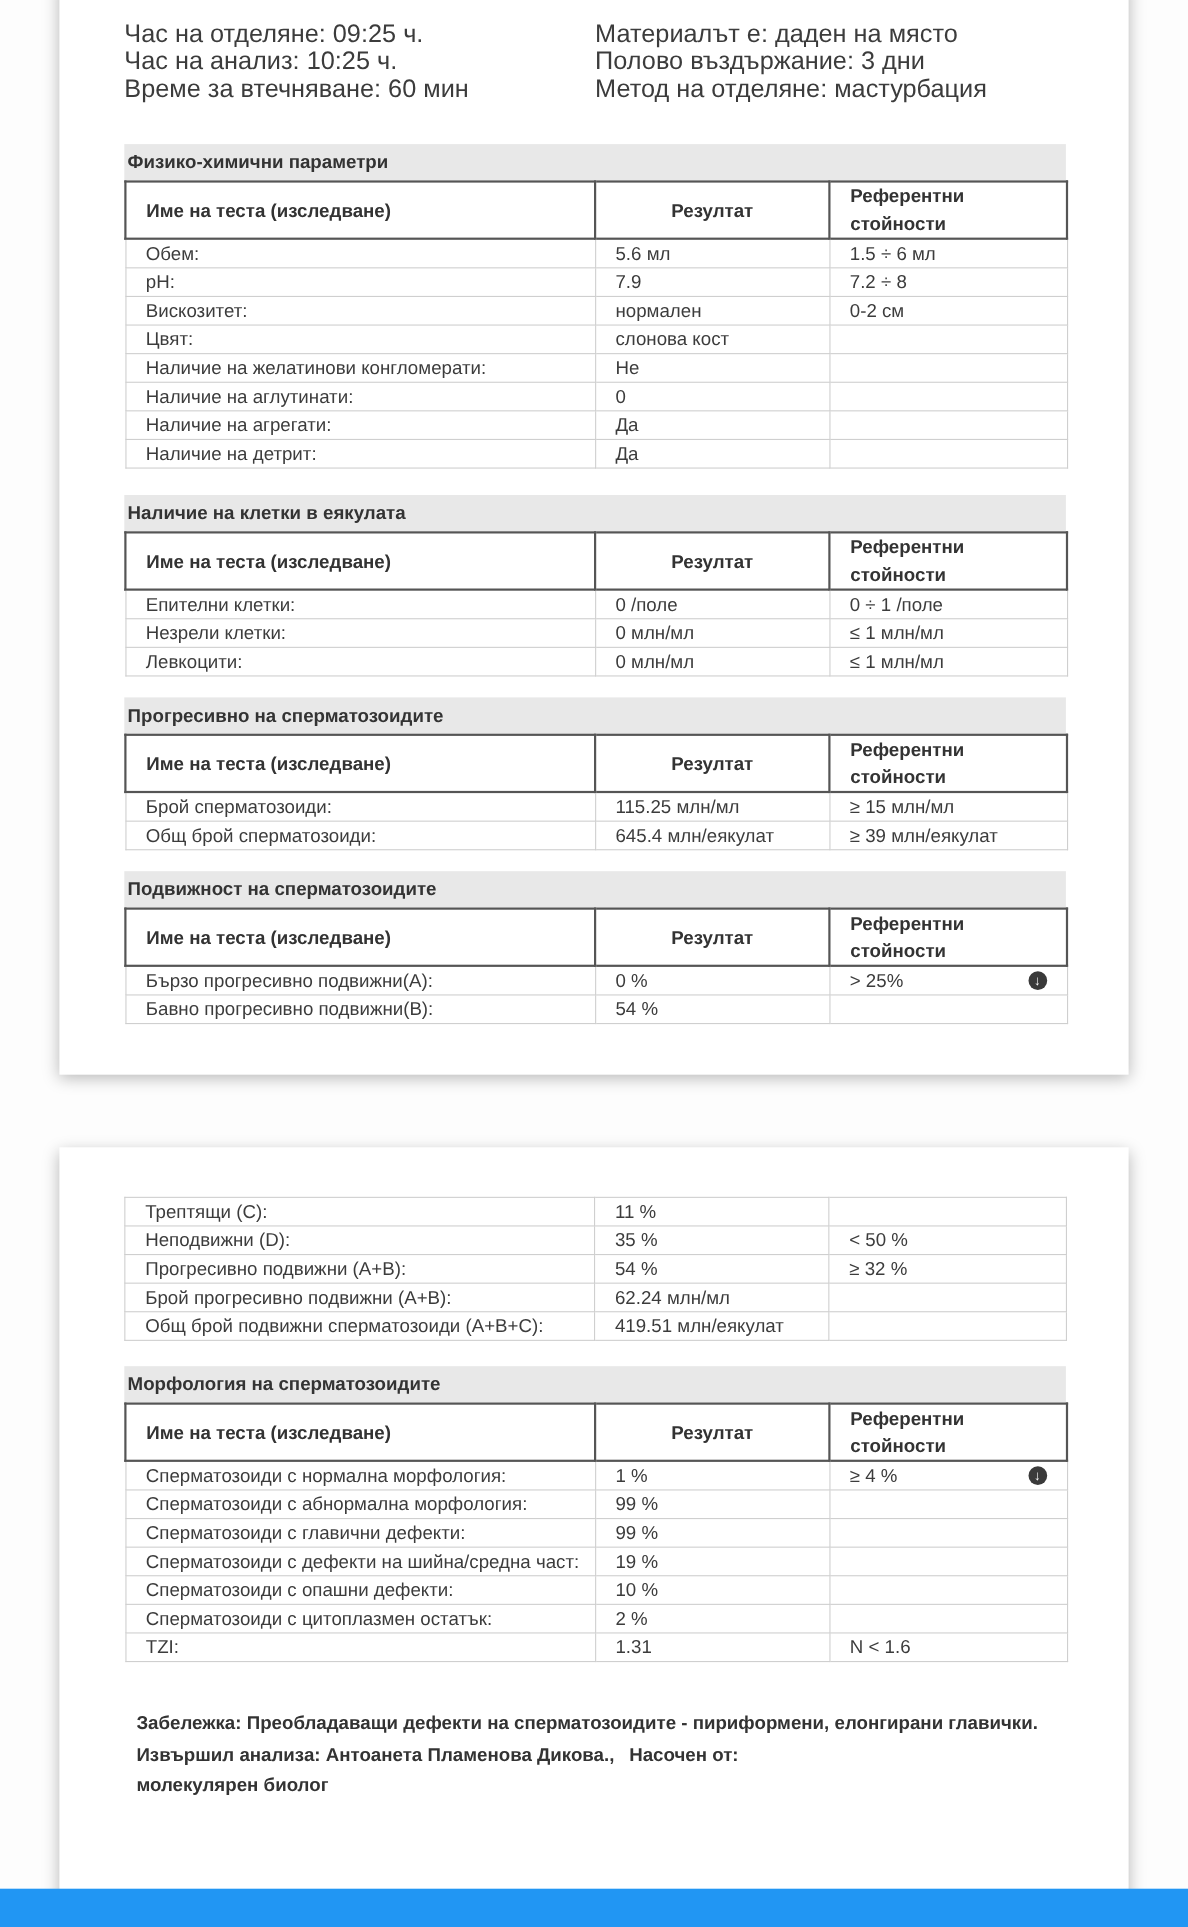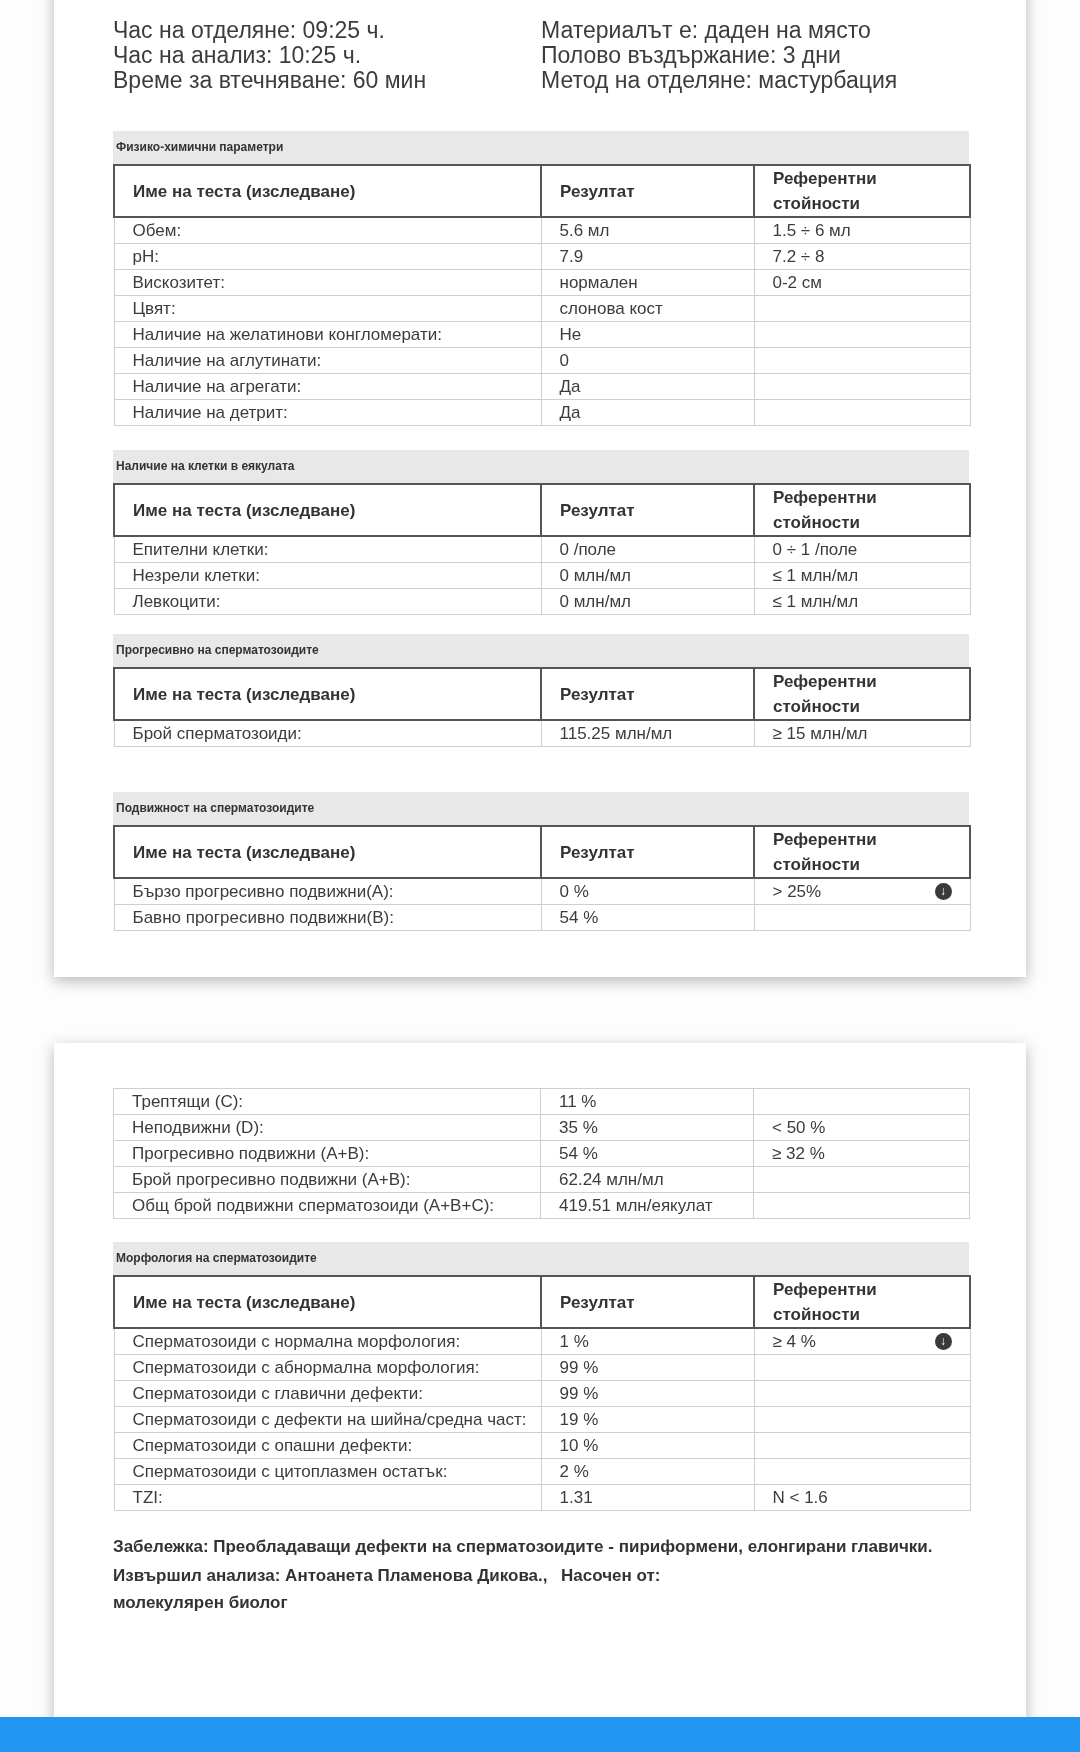--- a/index.html
+++ b/index.html
@@ -15,30 +15,30 @@
   }
   #page1 { top:-20px; height:997px; }
   #page2 { top:1043px; height:760px; }
   .info { position:absolute; font-size:23px; line-height:25px; color:#3c3c3c; }
   .info div { white-space:nowrap; }
   #info-left { left:59px; top:38px; }
   #info-right { left:487px; top:38px; }
 
   .section { position:absolute; left:59px; width:856px; }
   .band {
-    height:33px; background:#e8e8e8; font-weight:bold; font-size:12px;
+    height:33px; background:#e8e8e8; font-weight:bold; font-size:17px;
     line-height:33px; padding-left:3px; color:#333;
   }
   table { border-collapse:collapse; width:856px; table-layout:fixed; }
   col.c1 { width:427px; } col.c2 { width:213px; } col.c3 { width:216px; }
   th {
     border:2px solid #555; font-size:17px; font-weight:bold; color:#333;
     height:48px; padding:0 10px 0 18px; text-align:left; line-height:25px;
   }
-  th.res { text-align:left; padding-right:18px; }
+  th.res { text-align:center; padding-right:18px; }
   th.ref { padding-left:18px; }
   td {
     border:1px solid #cfcfcf; font-size:17px; color:#3c3c3c; height:25px;
     padding:0 0 0 18px; line-height:24px; position:relative; vertical-align:middle;
   }
   td.res { }
   .flag {
     position:absolute; right:18px; top:4px; width:17px; height:17px; border-radius:50%;
     background:#3a3a3a; color:#fff; font-size:12px; line-height:17px; text-align:center; font-weight:bold;
   }
@@ -171,20 +171,25 @@
       <th class="res">Резултат</th>
       <th class="ref"><span>Референтни</span><br><span>стойности</span></th>
     </tr>
         </thead>
         <tbody>
           <tr>
       <td>Брой сперматозоиди:</td>
       <td class="res">115.25 млн/мл</td>
       <td><span>≥ 15 млн/мл</span></td>
     </tr>
+          <tr>
+      <td>Общ брой сперматозоиди:</td>
+      <td class="res">645.4 млн/еякулат</td>
+      <td><span>≥ 39 млн/еякулат</span></td>
+    </tr>
         </tbody>
       </table>
     </div>
   <div class="section" style="top:812px;">
       <div class="band">Подвижност на сперматозоидите</div>
       <table>
         <colgroup>
           <col class="c1">
           <col class="c2">
           <col class="c3">
@@ -297,21 +302,21 @@
     </tr>
           <tr>
       <td>TZI:</td>
       <td class="res">1.31</td>
       <td><span>N &lt; 1.6</span></td>
     </tr>
         </tbody>
       </table>
     </div>
 
-  <div class="notes" style="top:490px;">
+  <div class="notes" style="top:510px;margin-left:11px;">
     <div class="line">Забележка: Преобладаващи дефекти на сперматозоидите - пириформени, елонгирани главички.</div>
     <div class="sign" style="margin-top:2px;">
       <div class="who">Извършил анализа: Антоанета Пламенова Дикова., молекулярен биолог</div>
       <div class="ref">Насочен от:</div>
     </div>
   </div>
 </div>
 
 <div id="bottom-bar"></div>
 

